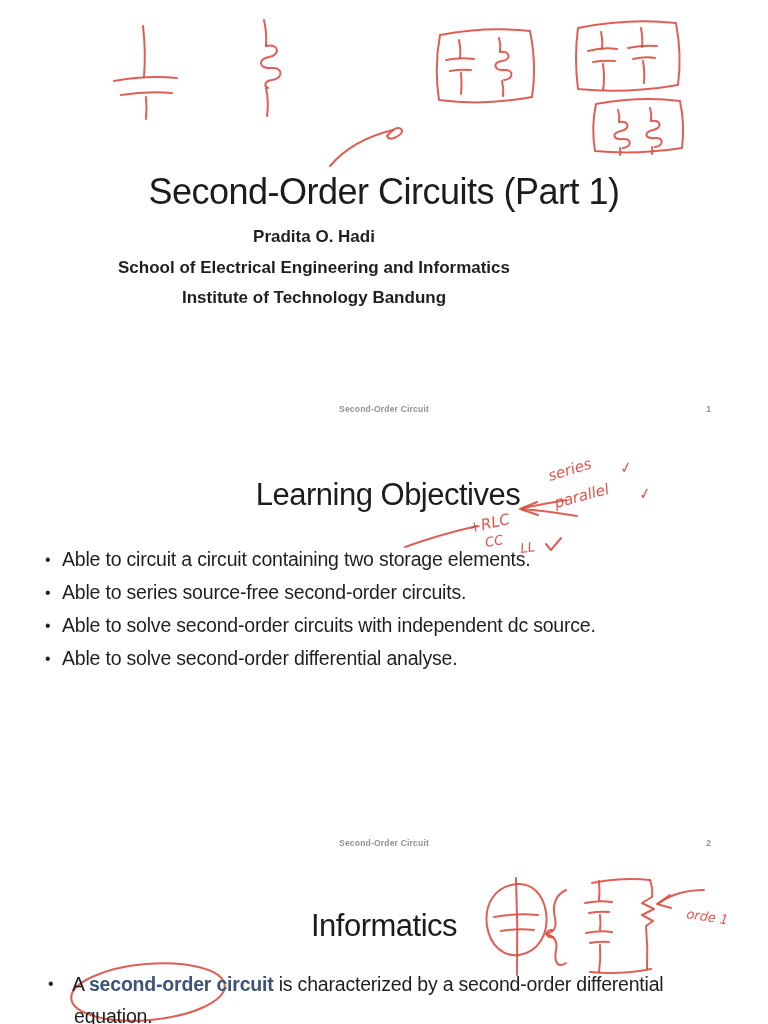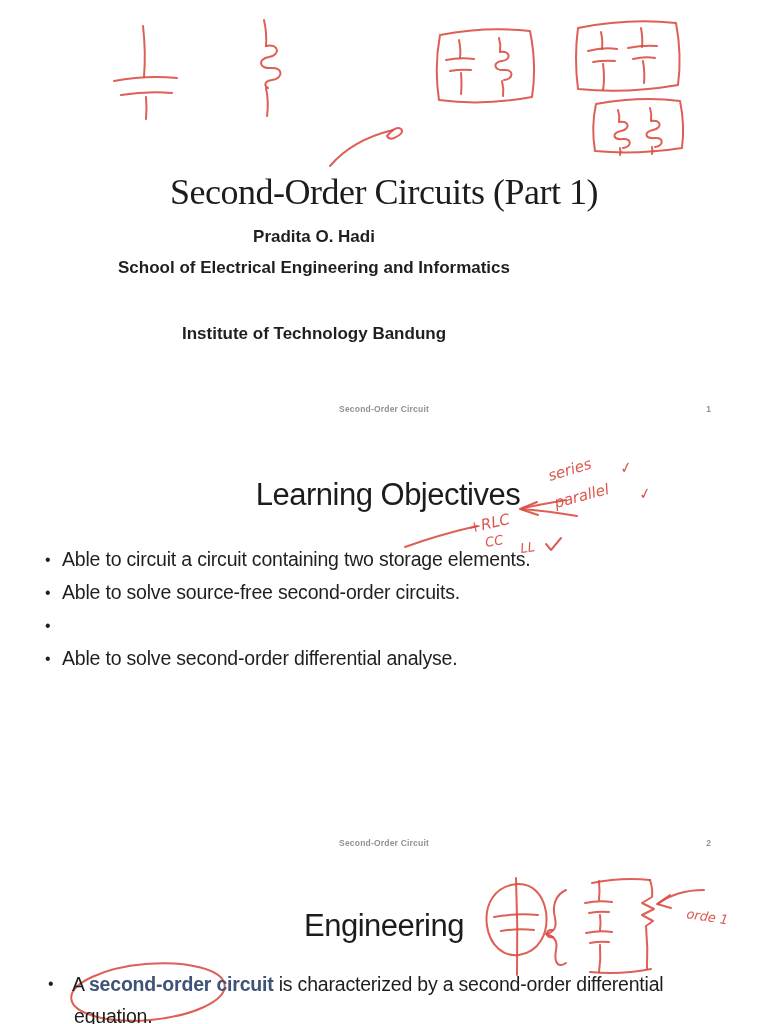--- a/index.html
+++ b/index.html
@@ -7,21 +7,21 @@
         font-family:"Liberation Sans",sans-serif;color:#1e1e1e;}
   .slide{position:absolute;left:0;width:768px;}
   #slide1{top:0;height:434px;}
   #slide2{top:434px;height:434px;}
   #slide3{top:868px;height:156px;overflow:visible;}
   .ink{position:absolute;left:0;top:0;pointer-events:none;}
   .ink path,.ink ellipse{fill:none;stroke:#d9493f;stroke-width:2;stroke-linecap:round;stroke-linejoin:round;opacity:.88;}
   .hand{font:italic 15px "DejaVu Sans",sans-serif;fill:#d9493f;stroke:none;opacity:.92;}
   .hand.small{font-size:13px;}
   .s-title{position:absolute;left:0;width:768px;text-align:center;letter-spacing:-0.5px;color:#1c1c1c;}
-  #slide1 .s-title{top:170px;font-size:36px;line-height:44px;font-weight:400;font-family:Liberation Serif, serif;}
+  #slide1 .s-title{top:170px;font-size:36px;line-height:44px;font-weight:400;}
   .sub{position:absolute;left:0;width:628px;text-align:center;font-size:17px;font-weight:600;color:#1f1f1f;}
   .footer{position:absolute;left:0;top:404px;width:768px;text-align:center;
           font-size:8.5px;font-weight:600;color:#919191;letter-spacing:.2px;}
   .pagenum{position:absolute;right:57px;top:404px;font-size:8.5px;font-weight:600;color:#919191;}
   .title2{top:37px;font-size:31px;line-height:40px;font-weight:400;}
   .bullets{position:absolute;left:45px;top:114px;right:28px;}
   .brow{display:flex;gap:7px;margin-bottom:10px;font-size:19.5px;line-height:23px;letter-spacing:-0.2px;color:#1f1f1f;}
   .dot{width:10px;flex:0 0 auto;font-size:16px;line-height:23px;}
   .s3row{position:absolute;left:48px;top:104px;display:flex;gap:14px;font-size:19.5px;line-height:24px;letter-spacing:-0.2px;}
   .s3row .dot{line-height:24px;}
@@ -84,21 +84,21 @@
         <path d="M620 148 q1 4 0 7"></path>
         <path d="M650 108 q2 6 1 12"></path>
         <path d="M651 121 c10 -2 12 7 2 9 c-10 2 -8 9 2 8 c9 -1 9 8 0 9"></path>
         <path d="M652 147 q1 4 0 7"></path>
       </g>
     </svg>
 
     <h1 class="s-title" style="margin:0;">Second-Order Circuits (Part 1)</h1>
     <div class="sub" style="top:227px;">Pradita O. Hadi</div>
     <div class="sub" style="top:258px;text-align:center;">School of Electrical Engineering and Informatics</div>
-    <div class="sub" style="top:288px;margin-top:36px;">Institute of Technology Bandung</div>
+    <div class="sub" style="top:288px;">Institute of Technology Bandung</div>
     <div class="footer">Second-Order Circuit</div>
     <div class="pagenum">1</div>
   </section>
 
   <section class="slide" id="slide2">
     <svg class="ink" width="768" height="434" viewBox="0 0 768 434">
       <g>
         <path d="M577 82 Q548 77 522 75"></path>
         <path d="M566 66 Q543 70 523 74"></path>
         <path d="M537 68 L520 75 L538 81"></path>
@@ -119,24 +119,25 @@
     </svg>
 
     <h2 class="s-title title2" style="margin:4px;">Learning Objectives</h2>
     <div class="bullets">
       <div class="brow">
         <span class="dot">•</span>
         <span>Able to circuit a circuit containing two storage elements.</span>
       </div>
       <div class="brow">
         <span class="dot">•</span>
-        <span>Able to solve source-free second-order circuits.</span>
+        <span>Able to series source-free second-order circuits.</span>
       </div>
       <div class="brow">
         <span class="dot">•</span>
+        <span>Able to solve second-order circuits with independent dc source.</span>
       </div>
       <div class="brow">
         <span class="dot">•</span>
         <span>Able to solve second-order differential analyse.</span>
       </div>
     </div>
     <div class="footer">Second-Order Circuit</div>
     <div class="pagenum">2</div>
   </section>
 
@@ -172,21 +173,21 @@
         <path d="M704 22 Q676 22 658 36"></path>
         <path d="M670 27 l-13 9 l14 4"></path>
       </g>
       <text class="hand small" x="686" y="50" transform="rotate(9 686 50)">orde 1</text>
 
       <g>
         <ellipse cx="148" cy="124" rx="77" ry="28" transform="rotate(-5 148 124)"></ellipse>
       </g>
     </svg>
 
-    <h2 class="s-title title2" style="top:38px;margin:0;">Engineering</h2>
+    <h2 class="s-title title2" style="top:38px;margin:0;">Informatics</h2>
     <div class="s3row">
       <span class="dot">•</span>
       <span><span>A </span><span class="hl">second-order circuit</span><span> is characterized by a second-order differential</span></span>
     </div>
     <div class="s3line2">equation.</div>
   </section>
 
 </div>
 
 </body></html>

